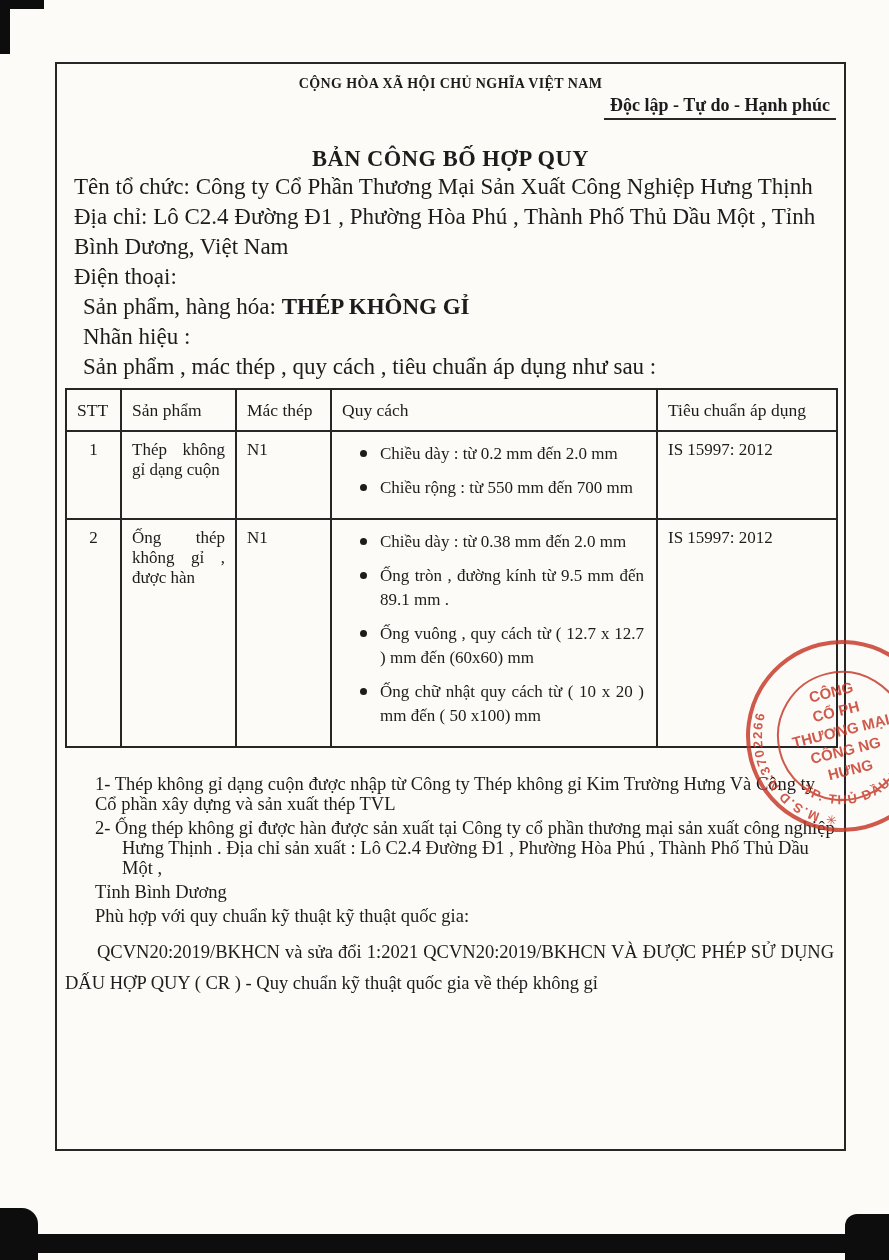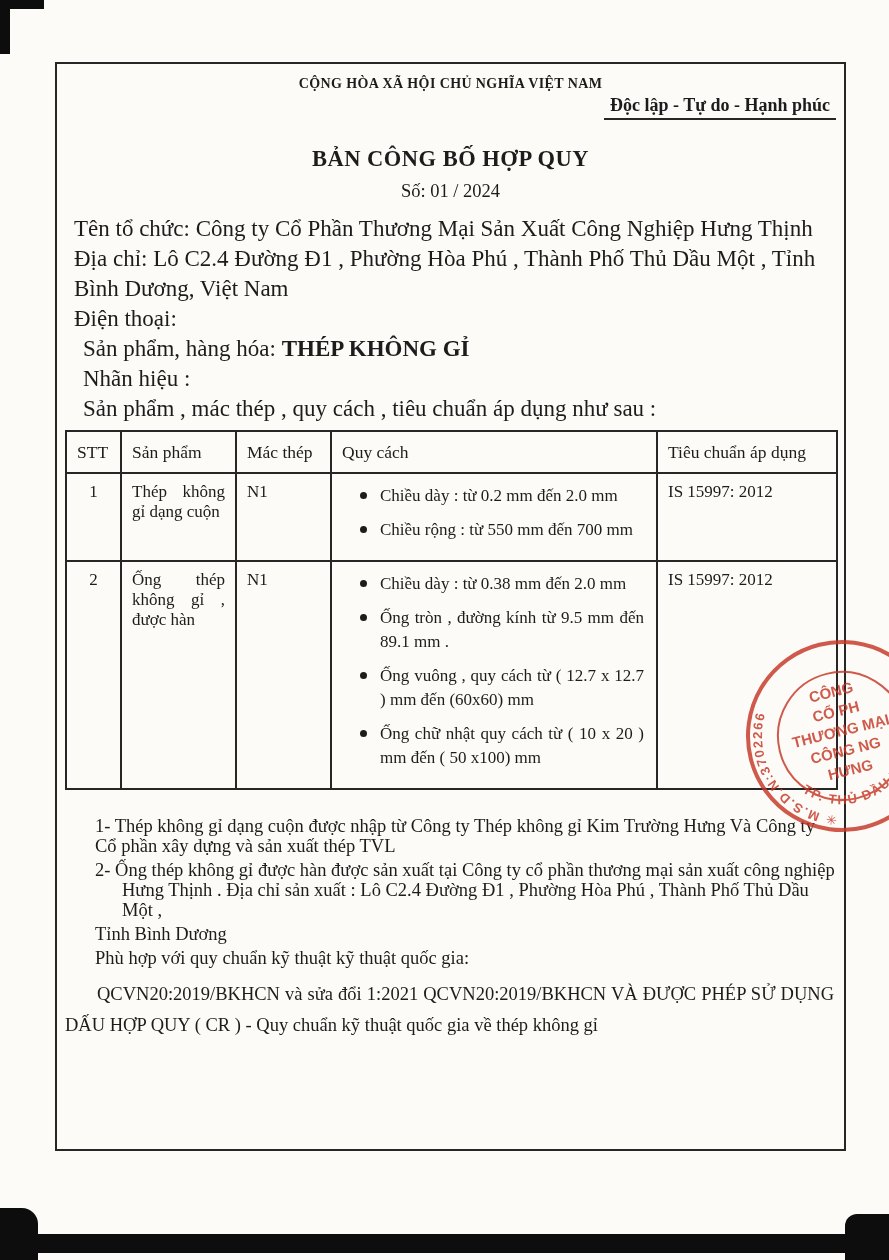--- a/index.html
+++ b/index.html
@@ -161,21 +161,20 @@
   <div class="frame">
 
     <div class="nat-header">
       <div class="nat-title">CỘNG HÒA XÃ HỘI CHỦ NGHĨA VIỆT NAM</div>
       <div class="motto-wrap">
         <span class="motto">Độc lập - Tự do - Hạnh phúc</span>
       </div>
     </div>
 
     <h1 class="doc-title">BẢN CÔNG BỐ HỢP QUY</h1>
-    <div class="doc-number">Số: 01 / 2024</div>
 
     <p class="para">Tên tổ chức: Công ty Cổ Phần Thương Mại Sản Xuất Công Nghiệp Hưng Thịnh</p>
     <p class="para">Địa chỉ: Lô C2.4 Đường Đ1 , Phường Hòa Phú , Thành Phố Thủ Dầu Một , Tỉnh Bình Dương, Việt Nam</p>
     <p class="para">Điện thoại:</p>
     <p class="para indent"><span>Sản phẩm, hàng hóa: </span><b>THÉP KHÔNG GỈ</b></p>
     <p class="para indent">Nhãn hiệu :</p>
     <p class="para indent">Sản phẩm , mác thép , quy cách , tiêu chuẩn áp dụng như sau :</p>
 
     <table class="spec-table">
       <colgroup>

